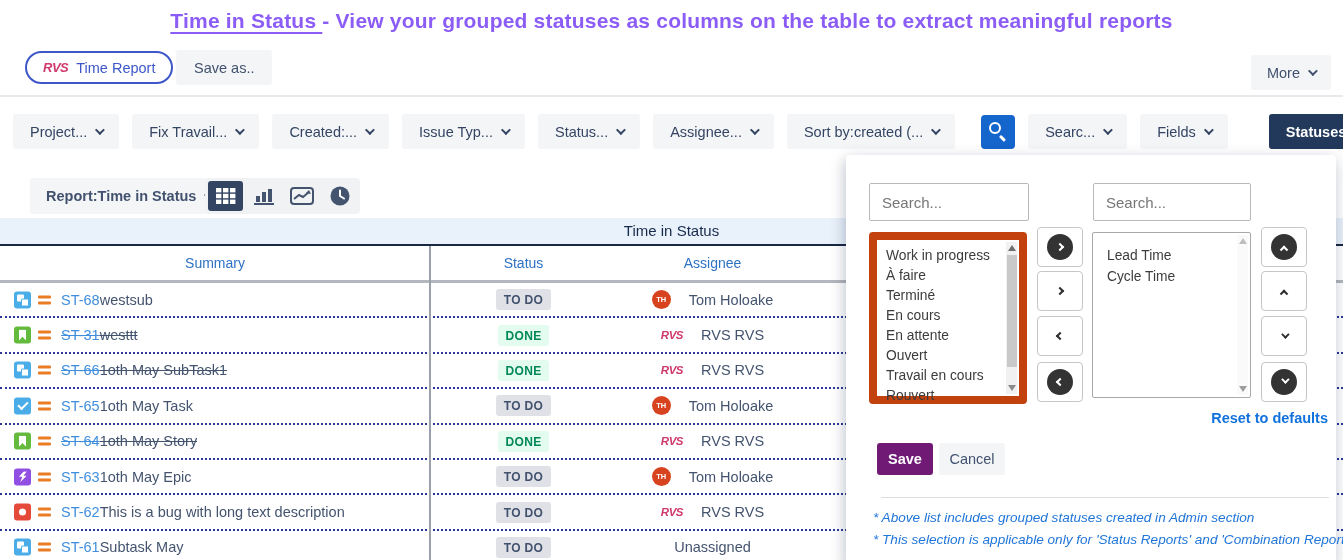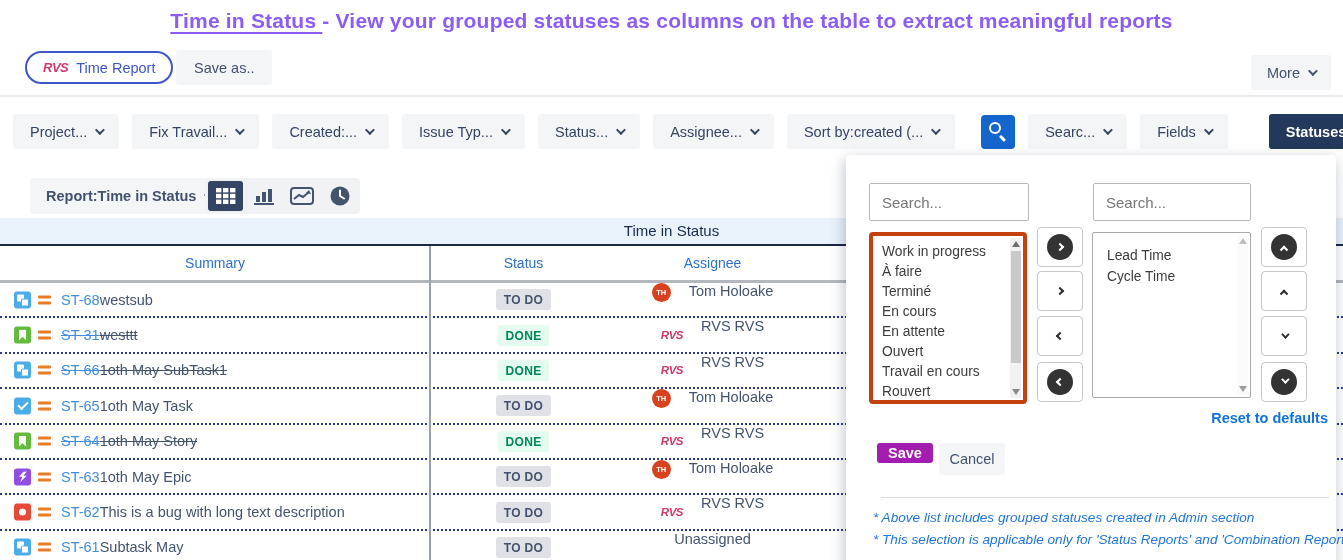--- a/index.html
+++ b/index.html
@@ -97,42 +97,42 @@
   .tsum { color:#44546f; font-size:14.5px; }
   .r-done .tkey, .r-done .tsum { text-decoration:line-through; }
 
   .tstatus { position:absolute; left:430px; width:187px; top:0; height:100%;
     display:flex; align-items:center; justify-content:center; }
   .badge { font-size:12px; font-weight:bold; padding:4px 8px 3px; border-radius:3px; letter-spacing:.3px; }
   .b-todo { background:#dfe1e6; color:#42526e; }
   .b-done { background:#e3fcef; color:#00875a; }
 
   .tassign { position:absolute; left:617px; width:191px; top:0; height:100%;
-    display:flex; justify-content:center; gap:18px;
+    display:flex; align-items:center; justify-content:center; gap:18px;
     color:#44546f; font-size:14.5px; white-space:nowrap; }
   .av { display:inline-flex; align-items:center; justify-content:center; }
   .av-th { width:19px; height:19px; border-radius:50%; background:#d8431f; color:#fff;
     font-size:7.5px; font-weight:bold; }
   .av-rvs { font-style:italic; font-weight:bold; font-size:11.5px; color:#cf3a6e; letter-spacing:-.5px; }
 
   .tcreated { position:absolute; left:808px; width:90px; top:0; height:100%;
     display:flex; align-items:center; justify-content:flex-end; color:#3a4660; font-size:14.5px; }
 
   
   .panel { position:absolute; left:846px; top:155px; width:490px; height:412px; background:#fff;
     border-radius:4px; box-shadow:0 5px 18px rgba(9,30,66,.2), -3px 3px 10px rgba(9,30,66,.08);
     z-index:10; }
   .pinput { position:absolute; width:160px; height:38px; border:1px solid #b9b9b9; border-radius:2px;
     padding:16px 12px; font-size:15px; color:#333; font-family:inherit; }
   .pinput::placeholder { color:#767676; }
   .pin-l { left:23px; top:28px; }
   .pin-r { left:247px; top:28px; width:158px; }
 
   .lbox { position:absolute; font-size:13.8px; color:#3c3c3c; background:#fff; }
-  .lbox-l { left:23px; top:77px; width:158px; height:172px; border:4px solid #c2410c; border-radius:4px;
+  .lbox-l { left:23px; top:77px; width:158px; height:172px; border:8px solid #c2410c; border-radius:4px;
     padding:6px 14px 0 9px; }
   .lbox-r { left:246px; top:77px; width:159px; height:166px; border:1px solid #a9a9a9; border-radius:2px;
     padding:13px 14px 0 14px; }
   .litem { line-height:20px; white-space:nowrap; cursor:pointer; }
   .lbox-r .litem { line-height:20.5px; }
 
   .sb { position:absolute; top:2px; bottom:2px; right:2px; width:11px; background:#f1f1f1; }
   .sb-tri-up, .sb-tri-dn { position:absolute; left:1.5px; width:0; height:0;
     border-left:4px solid transparent; border-right:4px solid transparent; }
   .sb-tri-up { top:3px; border-bottom:6px solid #6e6e6e; }
@@ -147,21 +147,21 @@
     color:#2e2e2e; }
   .xfer .circle { width:26px; height:26px; border-radius:50%; background:#333;
     display:flex; align-items:center; justify-content:center; color:#fff; }
   .xfer .chev { width:6px; height:6px; }
   .col-mid { left:191px; }
   .col-rt  { left:415px; }
   .xr1 { top:72px; } .xr2 { top:116px; } .xr3 { top:161px; } .xr4 { top:207px; }
 
   .reset-link { position:absolute; right:8px; top:255px; color:#1272dd; font-weight:bold;
     font-size:14.5px; text-decoration:none; cursor:pointer; }
-  .save-btn { position:absolute; left:31px; top:288px; width:56px; height:20px; background:#a21caf;
+  .save-btn { position:absolute; left:31px; top:288px; width:56px; height:32px; background:#701a75;
     color:#fff; font-weight:bold; font-size:14.5px; border:none; border-radius:3px;
     font-family:inherit; cursor:pointer; }
   .cancel-btn { position:absolute; left:93px; top:288px; width:66px; height:32px; font-size:14.5px; }
   .pdiv { position:absolute; left:35px; right:7px; top:342px; height:1px; background:#ddd; }
   .pnote { position:absolute; left:27px; right:6px; color:#1f75d8; font-style:italic; font-size:13.6px;
     white-space:nowrap; }
   .pnote1 { top:355px; } .pnote2 { top:377px; }
 </style>
 </head>
 <body>

